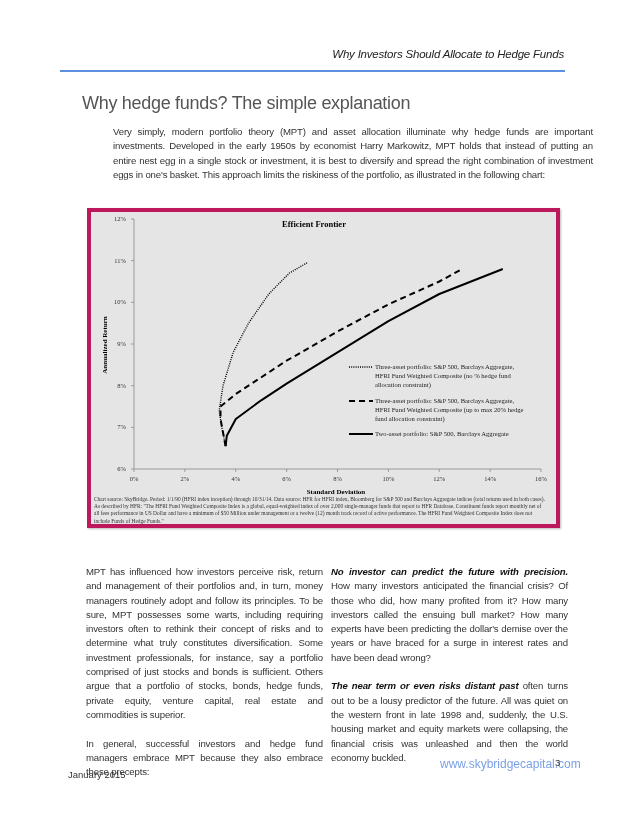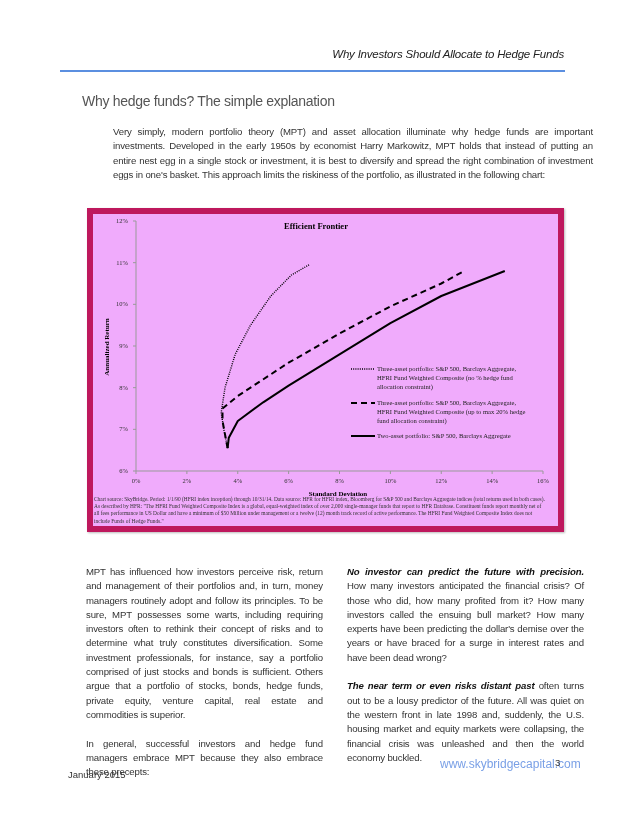--- a/index.html
+++ b/index.html
@@ -1,27 +1,27 @@
 <!DOCTYPE html>
 <html><head>
 <meta charset="utf-8">
 <style>
   html, body { margin: 0; padding: 0; }
   body { width: 640px; height: 828px; background: #ffffff; position: relative; overflow: hidden; font-family: "Liberation Sans", sans-serif; color: #222; }
   .running-head { position: absolute; top: 48px; right: 76px; font-size: 11.5px; font-style: italic; color: #222; letter-spacing: -0.2px; }
   .head-rule { position: absolute; top: 70px; left: 60px; width: 505px; height: 2px; background: #5b8fe0; }
-  .page-title { position: absolute; top: 93px; left: 82px; font-size: 14px; color: #555; letter-spacing: -0.3px; margin: 0; font-weight: normal; }
+  .page-title { position: absolute; top: 93px; left: 82px; font-size: 18px; color: #555; letter-spacing: -0.3px; margin: 0; font-weight: normal; }
   .intro { position: absolute; top: 125px; left: 86px; width: 480px; font-size: 9.6px; line-height: 14.3px; text-align: justify; color: #333; letter-spacing: -0.15px; margin-left: 27px; }
-  .chart-box { position: absolute; top: 208px; left: 87px; width: 465px; height: 312px; border: 6px solid #be185d; box-shadow: 1px 1px 2px #bbb; background: #f0abfc; }
+  .chart-box { position: absolute; top: 208px; left: 87px; width: 465px; height: 312px; border: 4px solid #be185d; box-shadow: 1px 1px 2px #bbb; background: #e5e5e5; }
   .chart-svg { position: absolute; top: 0; left: 0; }
   .chart-note { position: absolute; left: 94px; top: 496px; width: 452px; font-family: "Liberation Serif", serif; font-size: 5.4px; line-height: 7.2px; color: #333; }
   .col { position: absolute; top: 565px; width: 237px; font-size: 9.6px; line-height: 14.3px; text-align: justify; color: #333; letter-spacing: -0.15px; }
   .col p { margin: 0 0 14.3px 0; }
   .col-left { left: 86px; }
-  .col-right { left: 331px; margin-left: 16px; }
+  .col-right { left: 331px; }
   .lead { font-style: italic; font-weight: bold; color: #111; }
   .footer-date { position: absolute; top: 757px; left: 68px; font-size: 9.5px; color: #333; margin-top: 12px; }
   .footer-url { position: absolute; top: 757px; left: 440px; font-size: 12px; color: #7aa0e6; }
   .footer-page { position: absolute; top: 757px; left: 555px; font-size: 9.5px; color: #333; }
   svg text { font-family: "Liberation Serif", serif; }
 </style>
 </head>
 <body>
 
 <div class="running-head">Why Investors Should Allocate to Hedge Funds</div>

